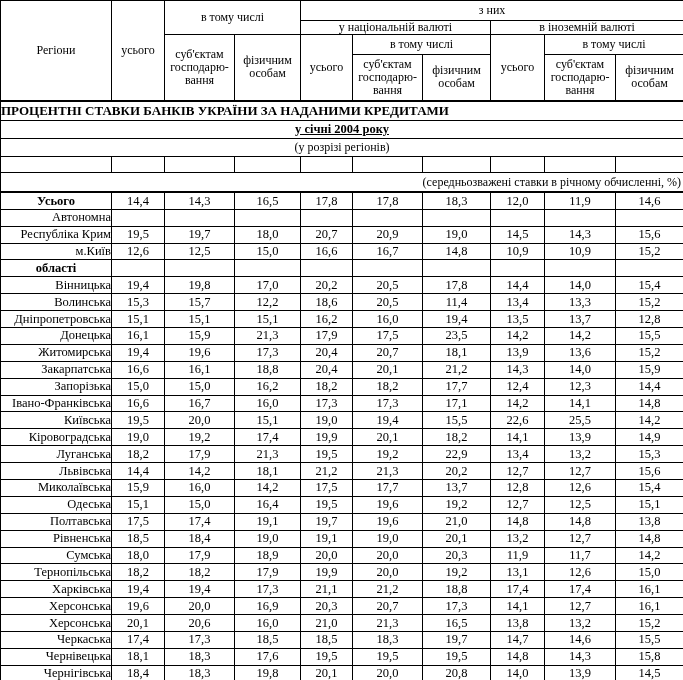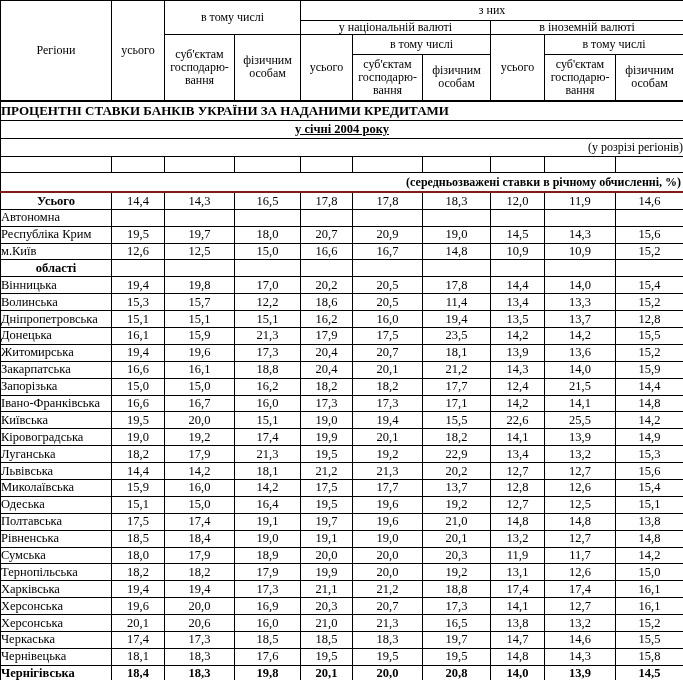--- a/index.html
+++ b/index.html
@@ -18,42 +18,42 @@
   }
   table.report td, table.report th {
     border: 1px solid #000;
     padding: 0;
     overflow: hidden;
     vertical-align: middle;
   }
   
   tr.title-row td   { height: 18px; font-size: 13px; font-weight: bold; text-align: left; }
   tr.subtitle-row td{ height: 17px; font-size: 12.5px; font-weight: bold; text-align: center; text-decoration: underline; }
-  tr.note-row td    { height: 17px; font-size: 12px; text-align: right; }
+  tr.note-row td    { height: 17px; font-size: 12px; text-align: center; }
   tr.spacer-row td  { height: 15px; }
   tr.units-row td   { height: 18px; font-size: 12px; text-align: right; padding-right: 2px;
                       border-bottom: 2px solid #000; }
   
   thead th {
     font-weight: normal;
     font-size: 12px;
     line-height: 13px;
     text-align: center;
     white-space: pre-line;
   }
   tr.h1 { height: 20px; }
   tr.h2 { height: 13px; }
   tr.h3 { height: 20px; }
   tr.h4 { height: 46px; }
   
   tbody tr { height: 16.9px; }
   tbody tr:first-child td { border-top: 2px solid #000; }
-  tbody tr:last-child td  { border-bottom: 2px solid #7f1d1d; font-weight: bold; }
+  tbody tr:last-child td  { border-bottom: 2px solid #000000; }
   td.region {
-    text-align: left;
+    text-align: right;
     font-size: 12.5px;
     line-height: 13px;
     padding: 0 2px;
     white-space: nowrap;
   }
   td.num { text-align: center; font-size: 12.5px; line-height: 13px; }
   tr.hl td.region { font-weight: bold; text-align: center; }
 </style>
 </head>
 <body>
@@ -271,21 +271,21 @@
         </tr>
         <tr>
           <td class="region">Запорізька</td>
           <td class="num">15,0</td>
           <td class="num">15,0</td>
           <td class="num">16,2</td>
           <td class="num">18,2</td>
           <td class="num">18,2</td>
           <td class="num">17,7</td>
           <td class="num">12,4</td>
-          <td class="num">21,5</td>
+          <td class="num">12,3</td>
           <td class="num">14,4</td>
         </tr>
         <tr>
           <td class="region">Івано-Франківська</td>
           <td class="num">16,6</td>
           <td class="num">16,7</td>
           <td class="num">16,0</td>
           <td class="num">17,3</td>
           <td class="num">17,3</td>
           <td class="num">17,1</td>

